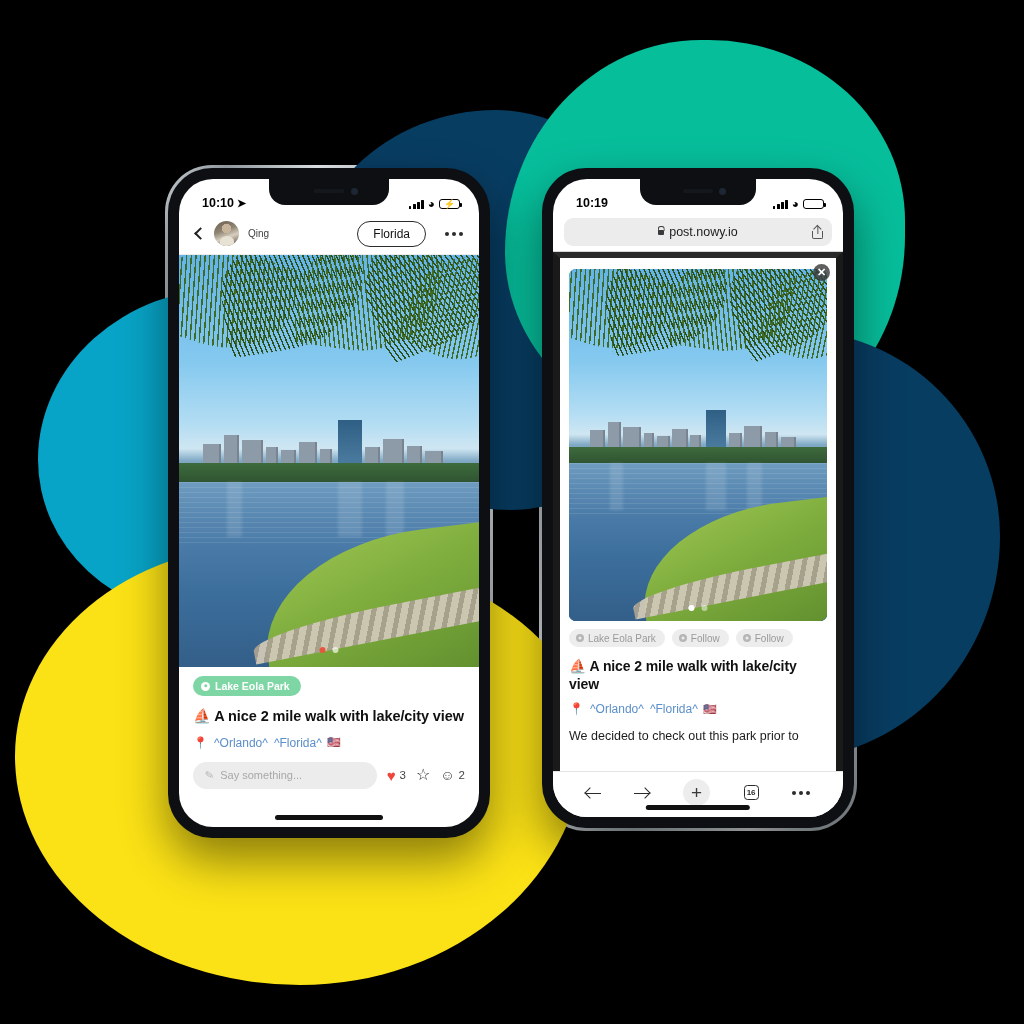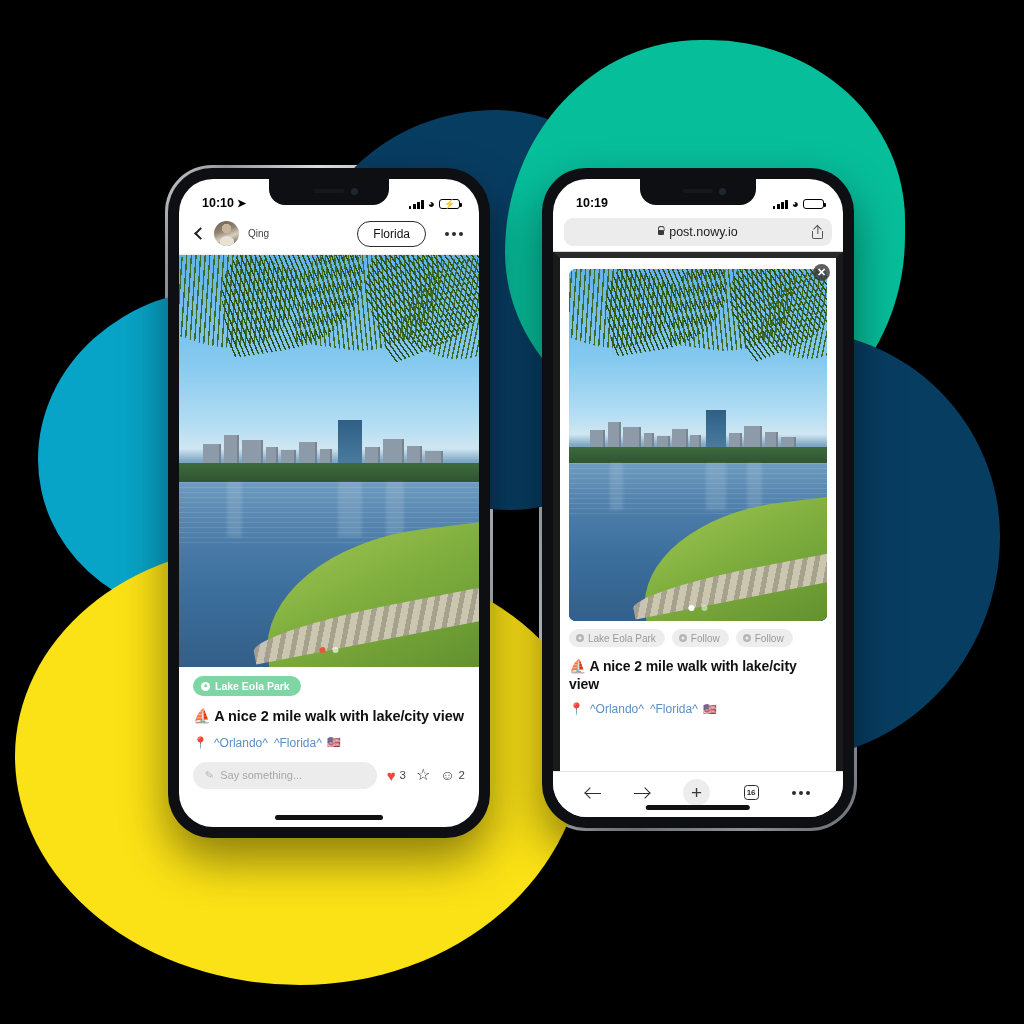--- a/index.html
+++ b/index.html
@@ -589,20 +589,21 @@
 
         <div class="web-title">⛵ A nice 2 mile walk with lake/city view</div>
 
         <div class="web-sub">
           <span>📍</span>
           <span>^Orlando^</span>
           <span>^Florida^</span>
           <span style="font-size:11px;">🇺🇸</span>
         </div>
 
+        <div class="web-para">We decided to check out this park prior to</div>
       </div>
     </div>
 
     <div class="sf-toolbar">
       <span class="tb-ico">
           <span class="arrow-l"></span>
         </span>
       <span class="tb-ico">
           <span class="arrow-r"></span>
         </span>

